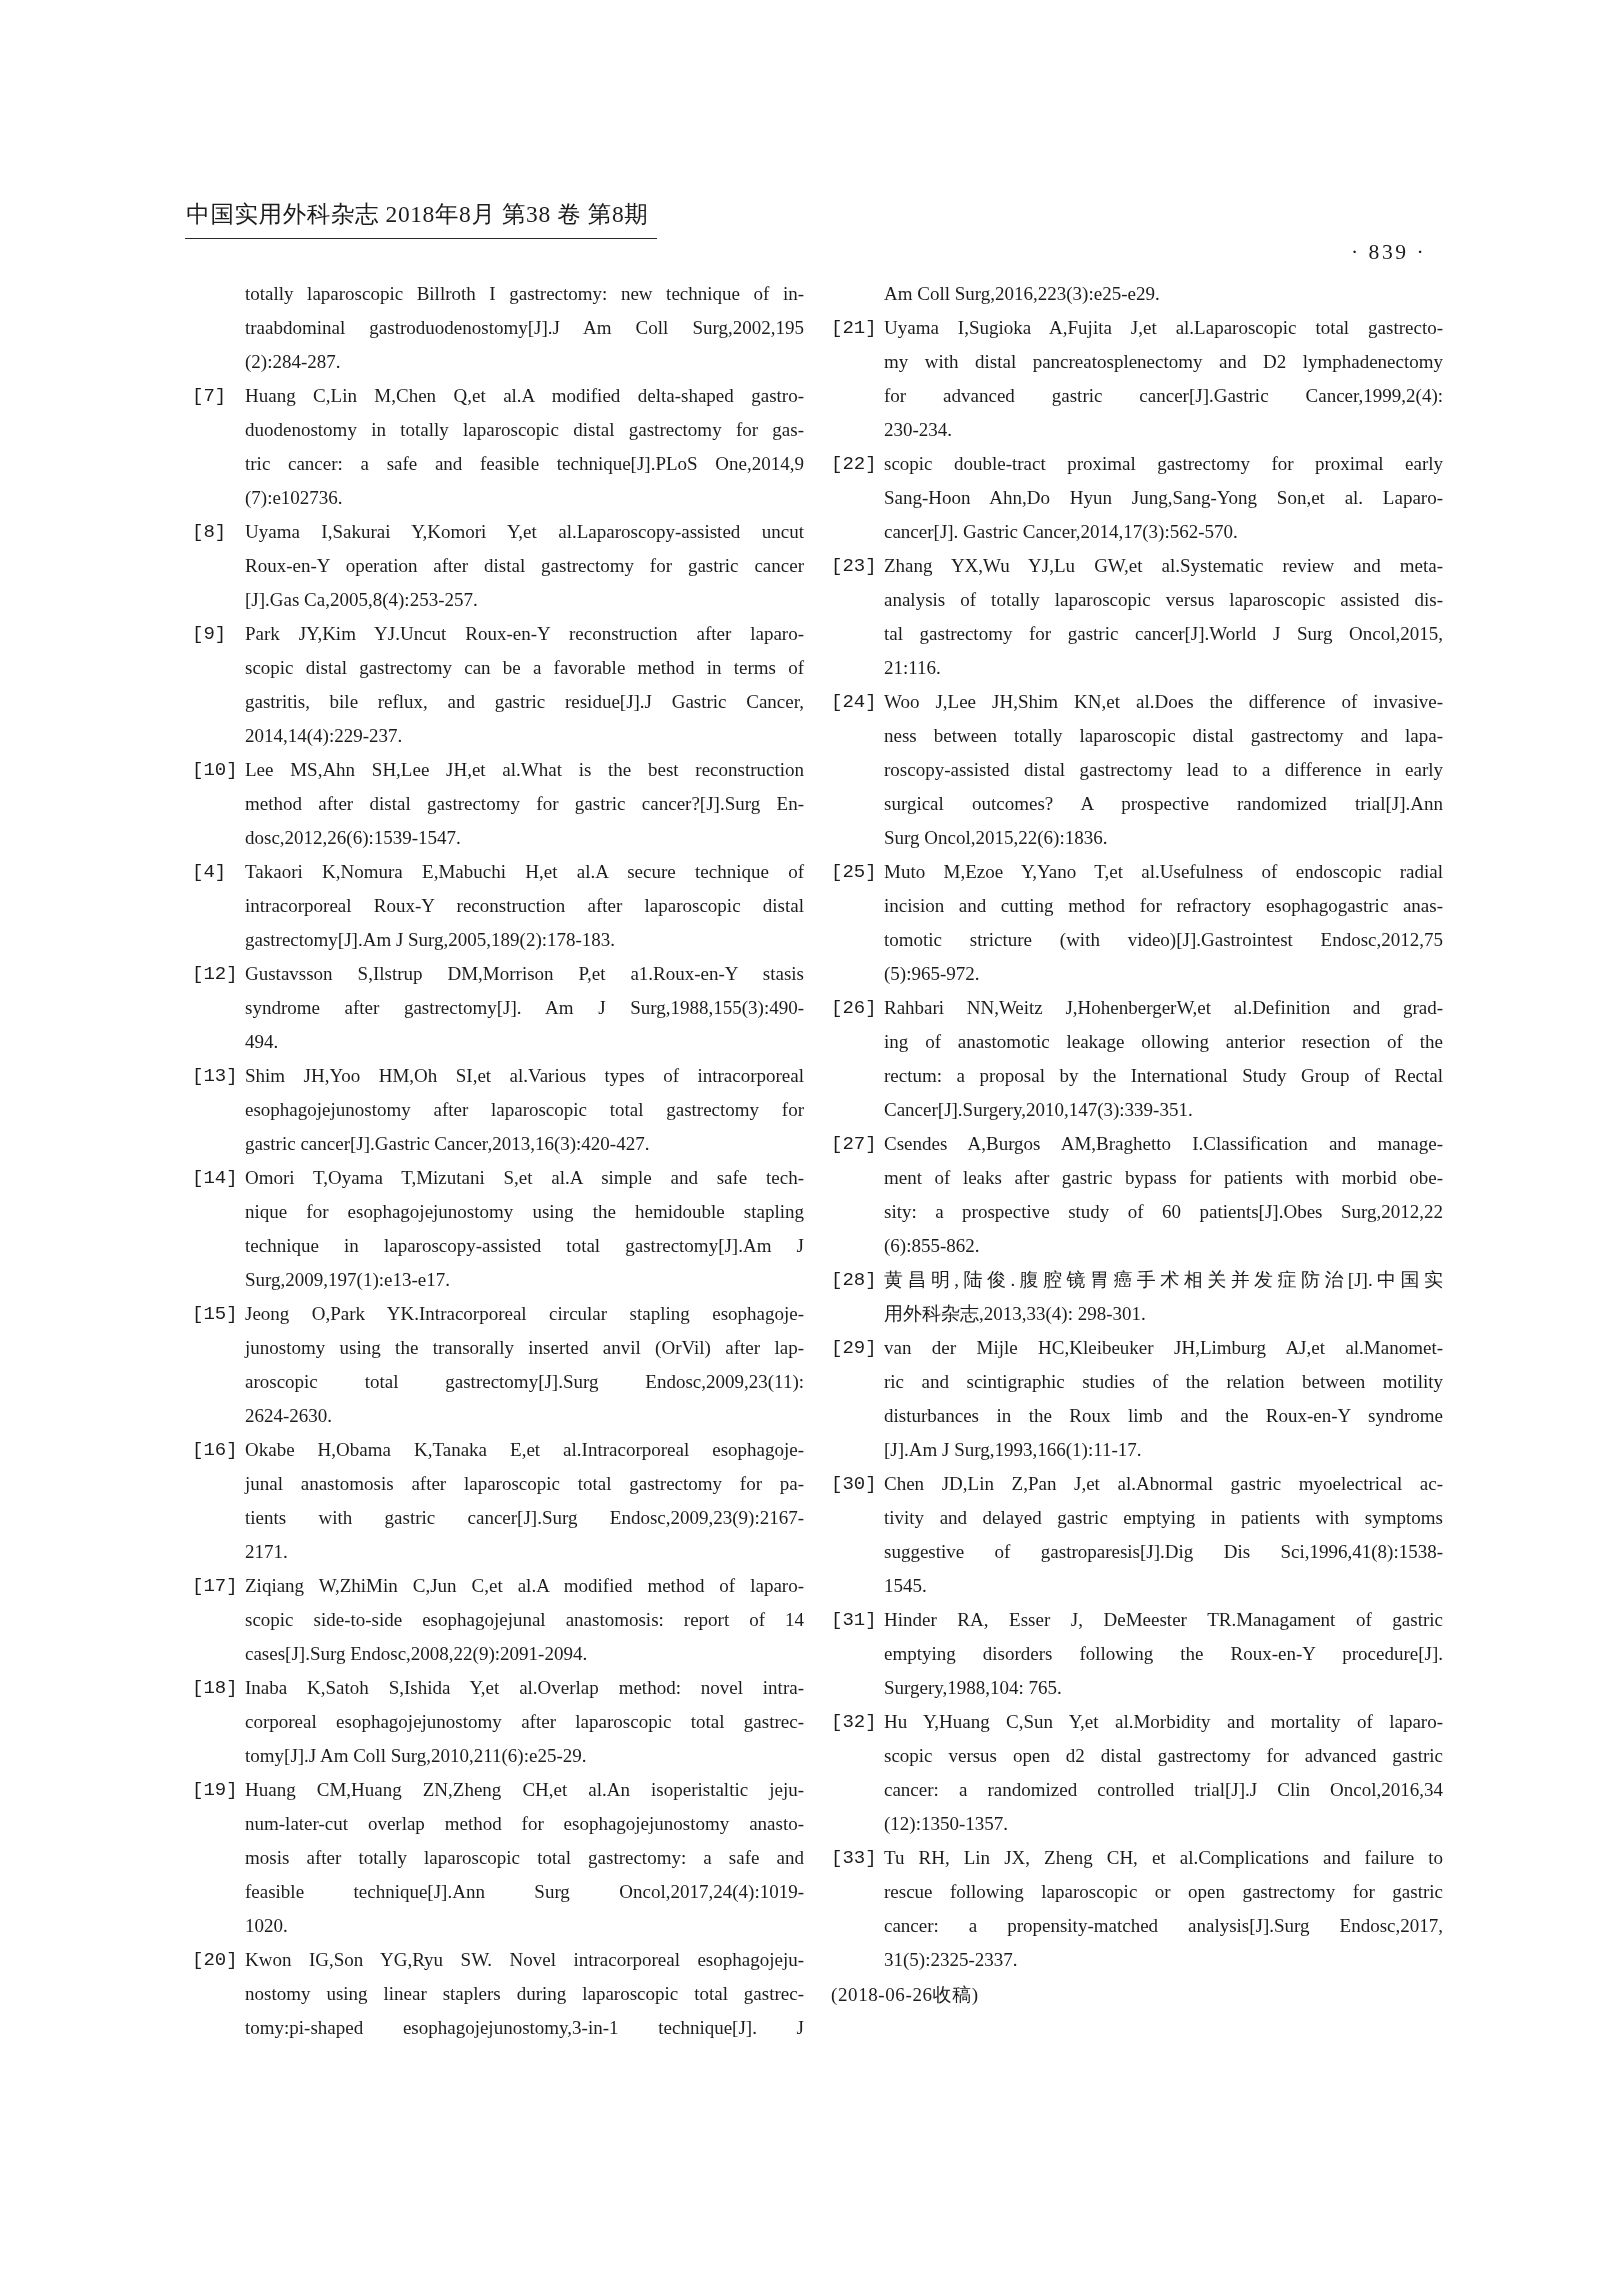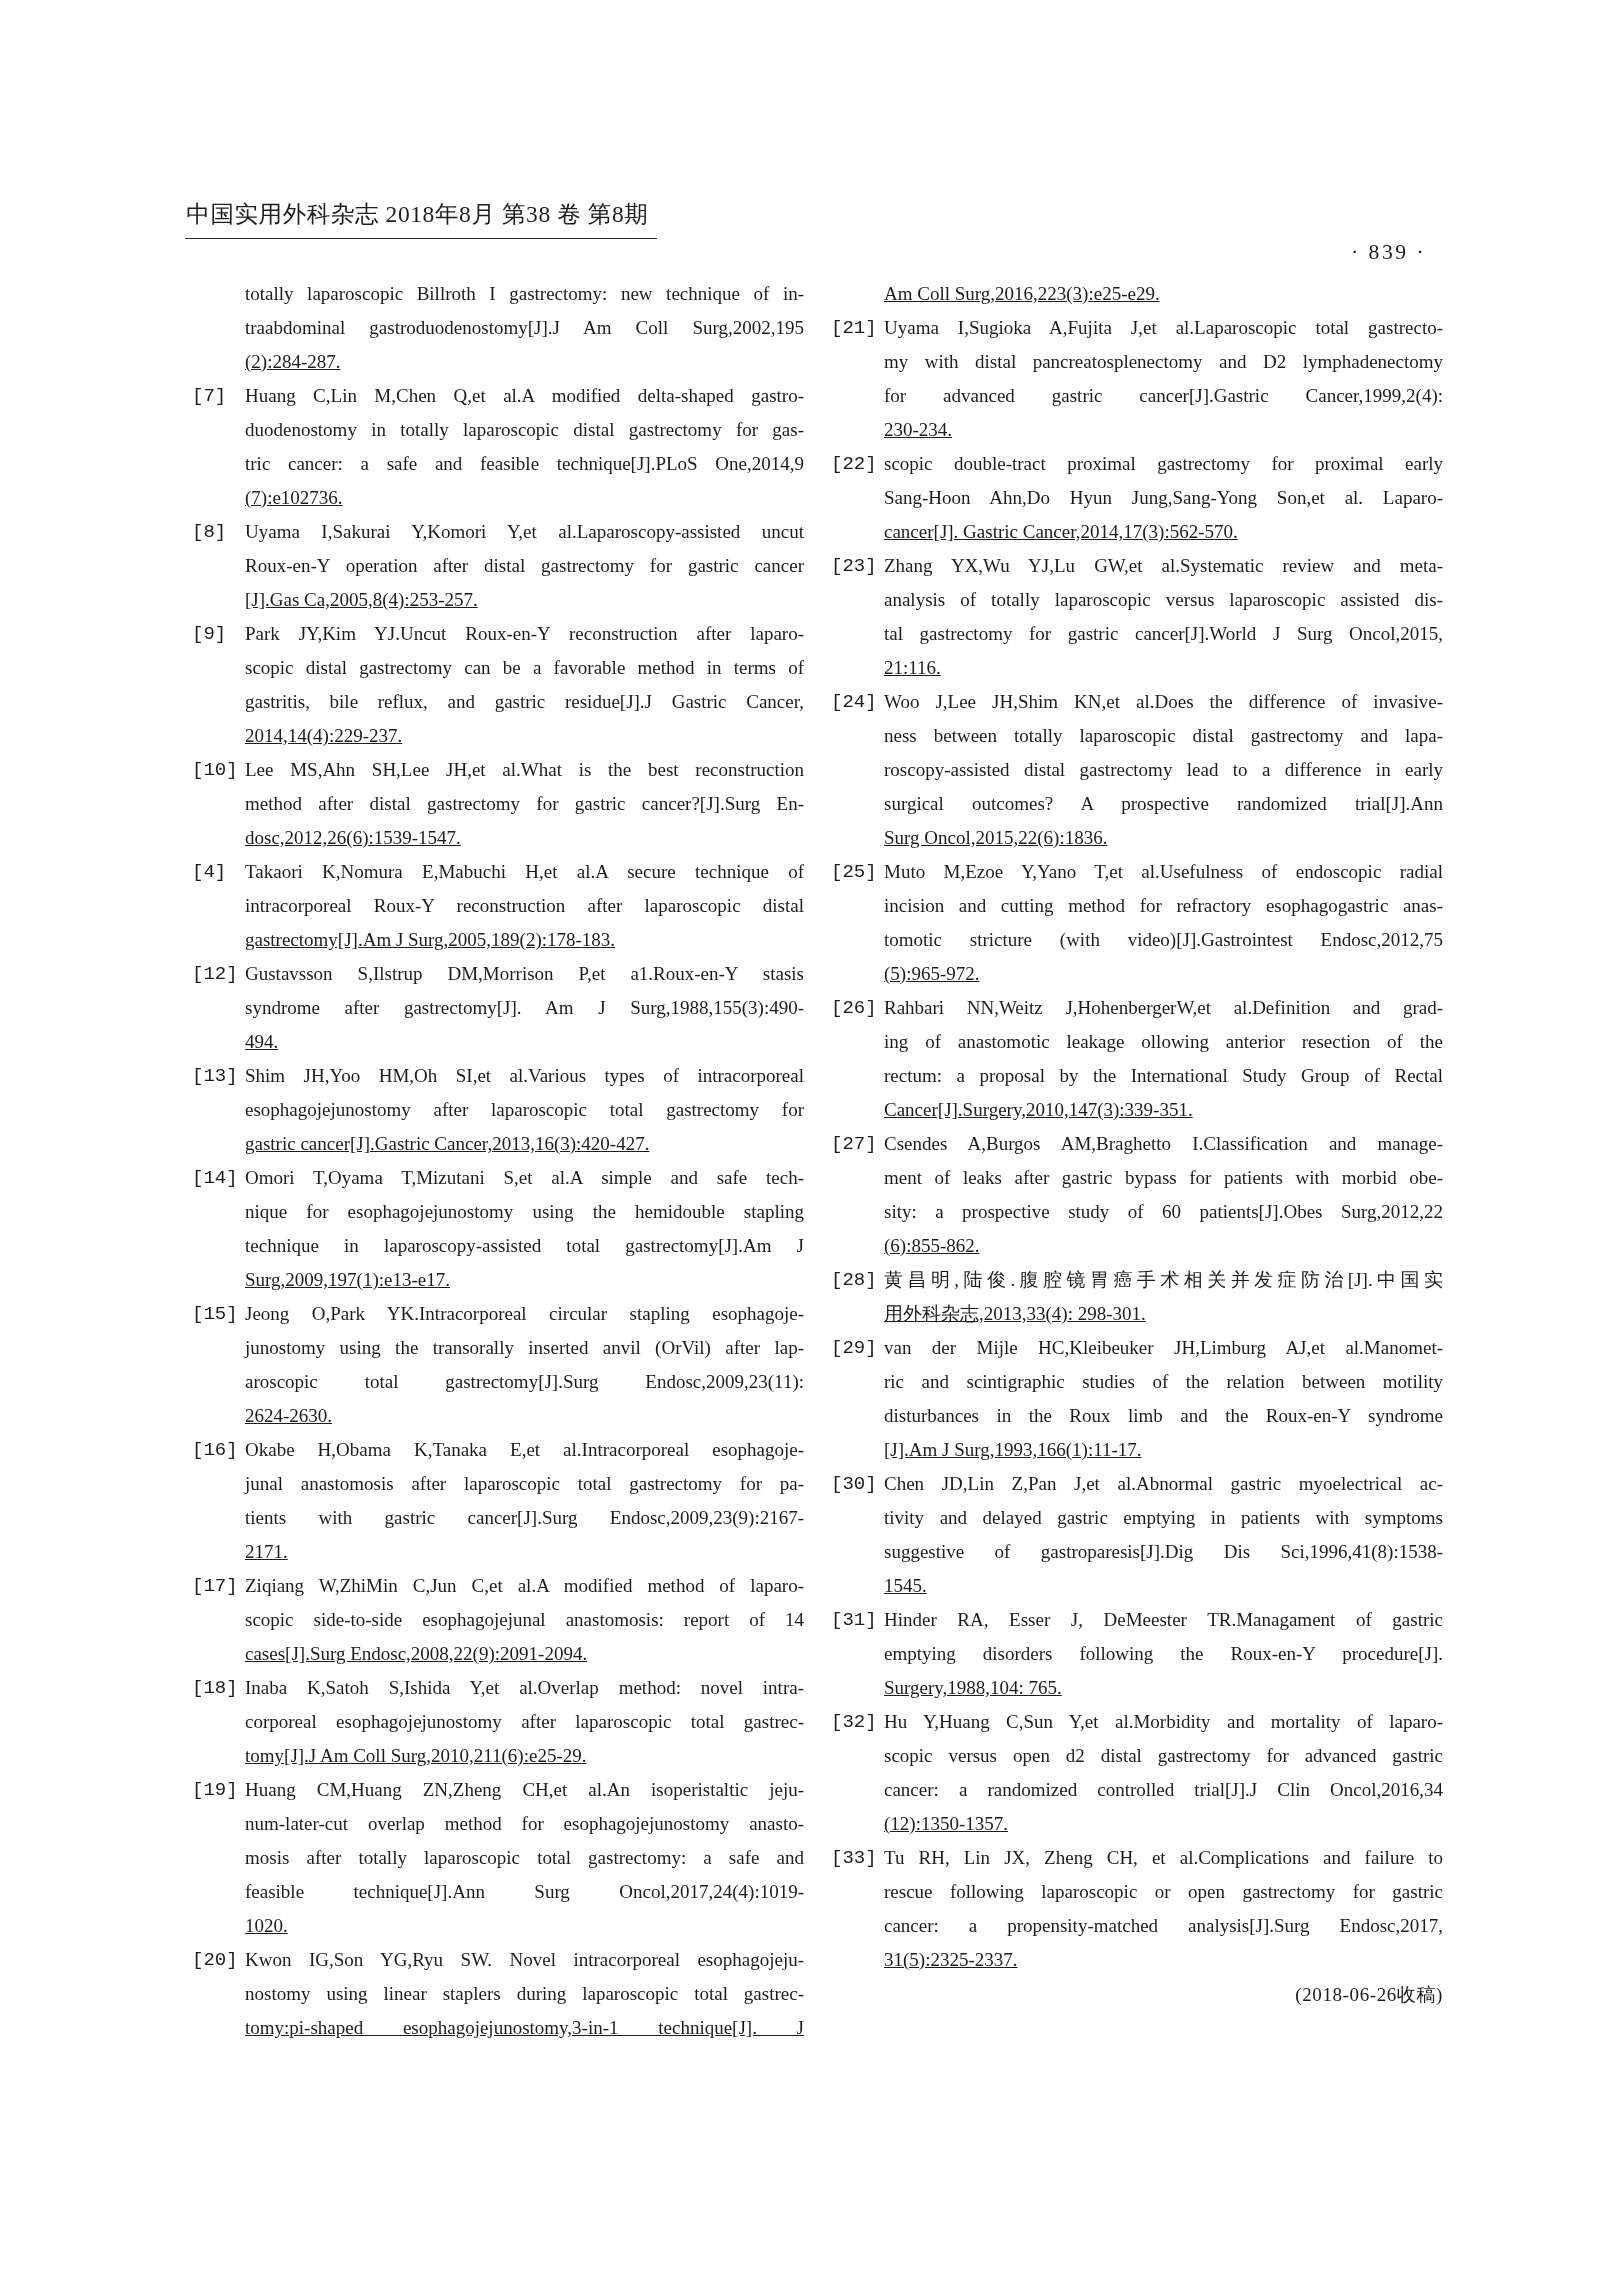--- a/index.html
+++ b/index.html
@@ -28,25 +28,24 @@
   .col-left  { left:192px;  width:612px; }
   .col-right { left:831px; width:612px; }
   .ref { display:flex; align-items:flex-start; }
   .ref-num { flex:0 0 53px; width:53px; white-space:nowrap;font-family:Liberation Mono, monospace; }
   .ref-text { flex:0 0 559px; width:559px; }
   .ref-text .line {
     text-align: justify;
     text-align-last: justify;
     white-space: nowrap;
   }
-  .ref-text .line:last-child { text-align-last: left; text-decoration: underline; }
+  .ref-text .line:last-child { text-align-last: left; }
   .ref-text.continues .line:last-child { text-align-last: justify; }
   .received {
     width:612px;
-    text-align:right;
     font-size:19px;
     line-height:34px;
     margin-top:0.6px;
     letter-spacing:0.6px;
   }
   .footer {
     position:absolute; left:48px; top:2202px; width:1537px;
     font-size:24px; color:#b4b4b4; white-space:nowrap;
   }
   .footer .cnki { }

